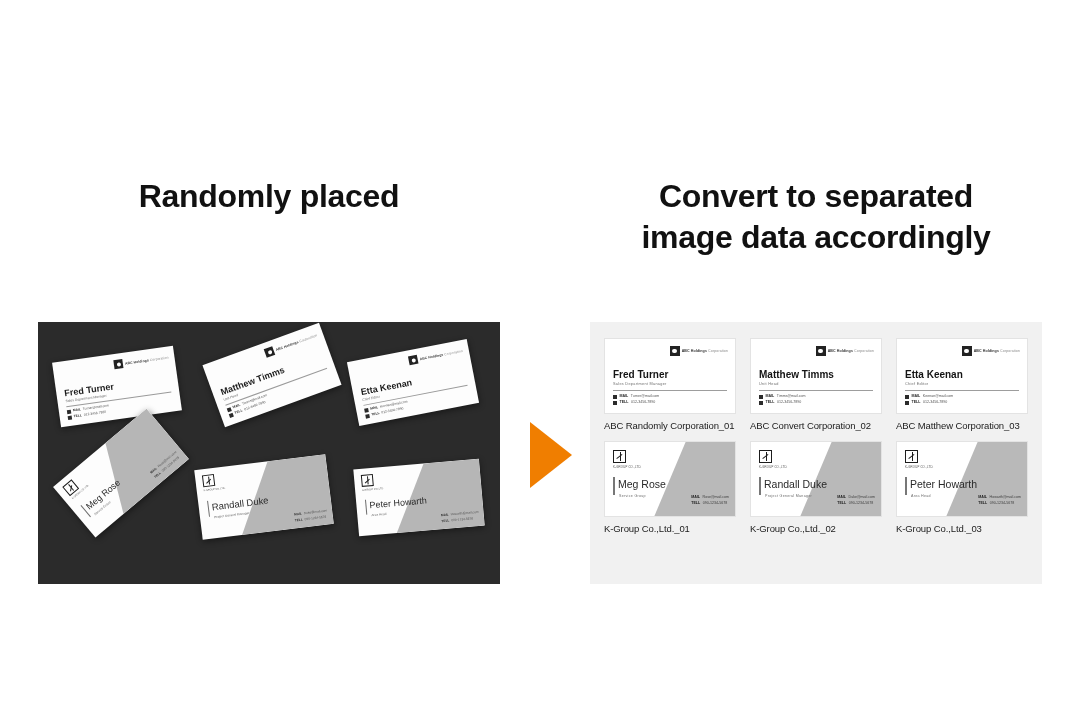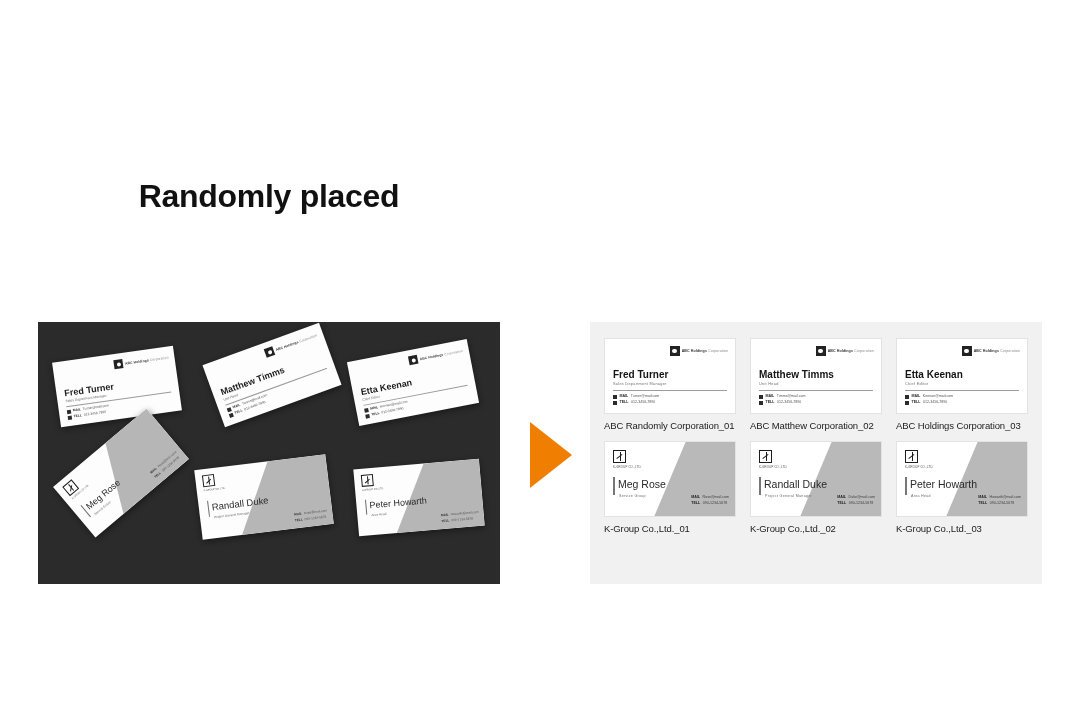--- a/index.html
+++ b/index.html
@@ -159,20 +159,24 @@
 </style>
 </head>
 <body>
 
 <div class="stage">
 
   <div class="heading" id="heading-left">
     <span class="ln">Randomly placed</span>
   </div>
 
+  <div class="heading" id="heading-right">
+    <span class="ln">Convert to separated</span>
+    <span class="ln">image data accordingly</span>
+  </div>
 
   <div id="scatter-panel">
 
     <div class="scard" style="left:18px; top:32px; width:122px; height:65px; transform:rotate(-8deg);">
       <div class="logo-mini" style="right:6px; top:6px;">
         <span class="logo-sq"></span>
         <span class="logo-txt">
           <span>ABC Holdings</span> <span class="light">Corporation</span>
         </span>
       </div>
@@ -349,21 +353,21 @@
               <span class="clab">MAIL</span>
               <span class="cval">Timms@mail.com</span>
             </div>
             <div class="cline">
               <span class="cbullet"></span>
               <span class="clab">TELL</span>
               <span class="cval">012-3456-7890</span>
             </div>
           </div>
         </div>
-        <div class="caption">ABC Matthew Corporation_02</div>
+        <div class="caption">ABC Convert Corporation_02</div>
       </div>
 
       <div class="cell">
         <div class="thumb">
           <div class="t-logo">
             <span class="logo-sq"></span>
             <span class="logo-txt">
               <span>ABC Holdings</span> <span class="light">Corporation</span>
             </span>
           </div>
@@ -376,21 +380,21 @@
               <span class="clab">MAIL</span>
               <span class="cval">Keenan@mail.com</span>
             </div>
             <div class="cline">
               <span class="cbullet"></span>
               <span class="clab">TELL</span>
               <span class="cval">012-3456-7890</span>
             </div>
           </div>
         </div>
-        <div class="caption">ABC Holdings Corporation_03</div>
+        <div class="caption">ABC Matthew Corporation_03</div>
       </div>
 
       <div class="cell">
         <div class="thumb">
           <div class="k-wedge"></div>
           <span class="kmark k-mark"></span>
           <span class="k-cap">K-GROUP CO.,LTD.</span>
           <span class="k-bar"></span>
           <div class="k-name">Meg Rose</div>
           <div class="k-title">Service Group</div>

